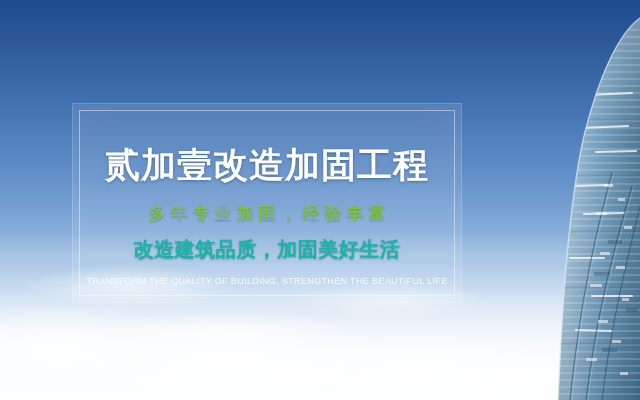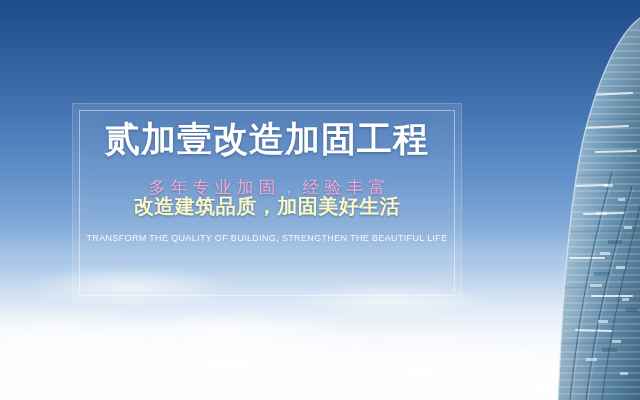--- a/index.html
+++ b/index.html
@@ -108,50 +108,51 @@
     border: 1px solid rgba(255,255,255,0.16);
   }
 
   .panel-content {
     position: absolute;
     inset: 0;
     display: flex;
     flex-direction: column;
     align-items: center;
     justify-content: flex-start;
-    padding-top: 18px;
+    padding-top: 44px;
     box-sizing: border-box;
   }
 
   .headline {
     font-size: 35px;
     font-weight: bold;
     color: #ffffff;
     letter-spacing: 1px;
     line-height: 1;
     white-space: nowrap;
     text-shadow: 0 1px 3px rgba(20,50,95,0.45);
   }
 
   .subline {
     margin-top: 23px;
     font-size: 17px;
     font-weight: normal;
-    color: #f9a8d4;
+    color: #84cc16;
     letter-spacing: 5px;
     line-height: 1;
     white-space: nowrap;
     text-indent: 5px;
     text-shadow: 0 1px 2px rgba(20,50,95,0.40);
   }
 
   .slogan {
+    margin-top: 17px;
     font-size: 20px;
     font-weight: bold;
-    color: #fef9c3;
+    color: #14b8a6;
     letter-spacing: 0.5px;
     line-height: 1;
     white-space: nowrap;
     text-shadow: 0 1px 2px rgba(20,50,95,0.45);
   }
 
   .tagline-en {
     margin-top: 18px;
     font-size: 9px;
     font-weight: normal;

